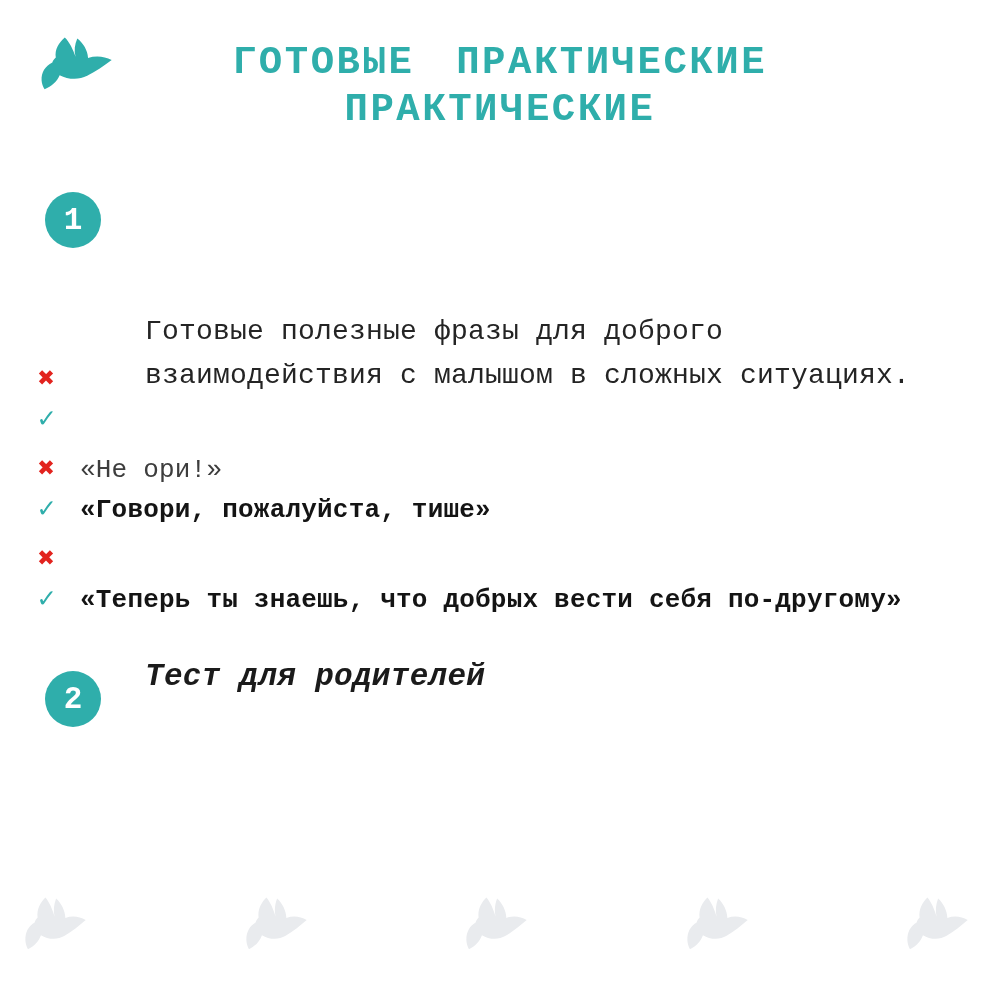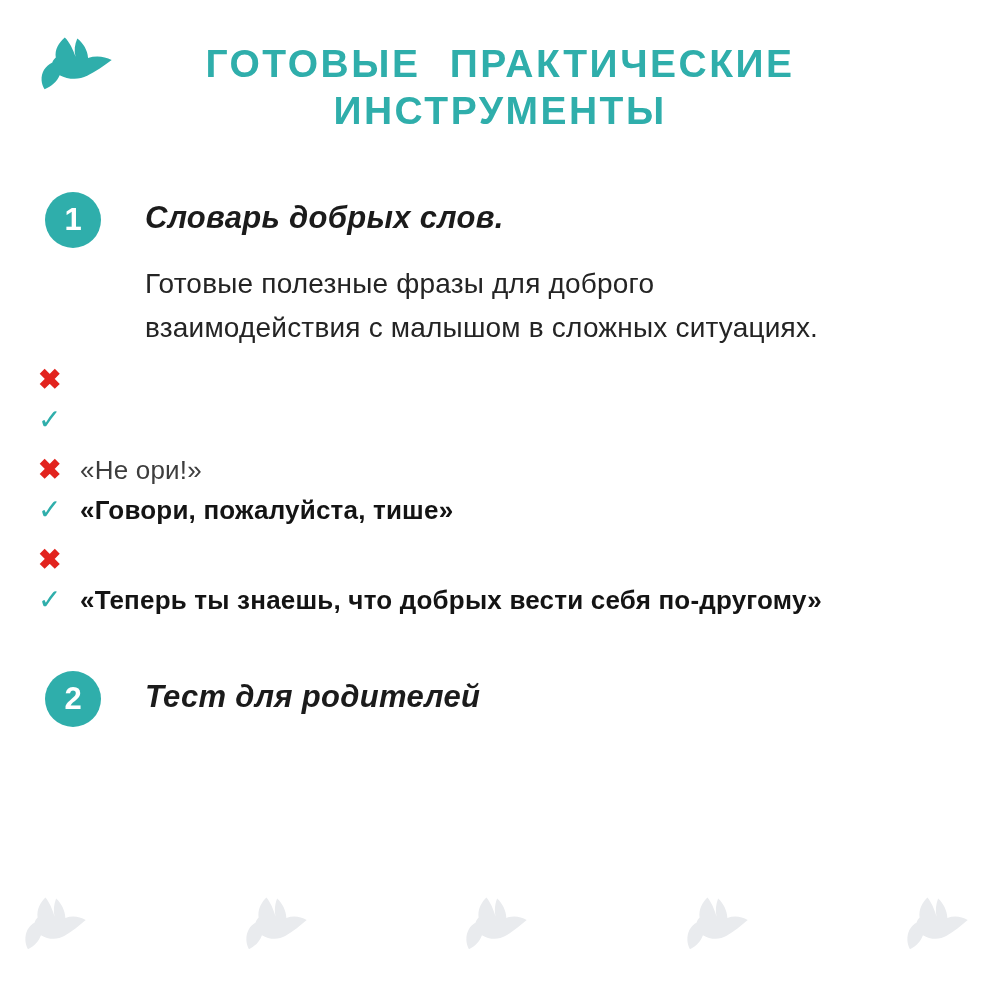--- a/index.html
+++ b/index.html
@@ -10,21 +10,21 @@
     --watermark: #E9EBEE;
   }
   * { margin: 0; padding: 0; box-sizing: border-box; }
   html, body { background: #ffffff; }
   .canvas {
     position: relative;
     width: 1000px;
     height: 1000px;
     background: #ffffff;
     overflow: hidden;
-    font-family: Liberation Sans, sans-serif;
+    font-family: Liberation Mono, monospace;
     color: var(--text, #222);
   }
 
   
   .brand-bird {
     position: absolute;
     left: 33px; top: 36px;
     width: 86px; height: 56px;
     color: var(--teal, #2FAEAB);
   }
@@ -61,30 +61,31 @@
   .heading {
     position: absolute;
     left: 145px;
     font-style: italic;
     font-weight: 800;
     font-size: 31px;
     color: #1b1b1b;
     letter-spacing: 0.3px;
   }
   .heading.h1 { top: 200px; }
-  .heading.h2 { top: 679px; }
+  .heading.h2 { top: 659px; }
 
   .desc {
     position: absolute;
     left: 145px;
     font-size: 28px;
     line-height: 44px;
     color: #242424;
     white-space: pre-line;
     letter-spacing: 0.2px;
+    margin-top: 48px;
   }
   .desc.d1 { top: 262px; }
   .desc.d2 { top: 740px; }
 
   
   .pairs {
     position: absolute;
     left: 38px; top: 363px;
     right: 30px;
   }
@@ -145,25 +146,24 @@
     <path fill="currentColor" d="M37 2 C30 9 25 19 26.5 30 C24.5 32 23 34.5 22.5 37
       C14 42 9.5 51 10 62 C10.2 66.5 11.5 70.5 13.5 74
       C21.5 70 28 63.5 31 54.5 C40.5 60.5 53 61.5 63 55.5
       C73 49.5 82.5 41.5 91.5 33.5 C83 28 73 27 64 30.5
       C63.5 20 58.5 10 51.5 3.5 C48.5 11.5 47.5 20.5 49.5 29
       C46.5 18.5 42.5 8.5 37 2 Z"></path>
   </svg>
 
   <h1 class="title">
     <span>ГОТОВЫЕ ПРАКТИЧЕСКИЕ</span>
-    <span>ИНСТРУМЕНТЫ</span>
+    <span>ПРАКТИЧЕСКИЕ</span>
   </h1>
 
   <div class="badge b1">1</div>
-  <h2 class="heading h1">Словарь добрых слов.</h2>
   <p class="desc d1">Готовые полезные фразы для доброго
 взаимодействия с малышом в сложных ситуациях.</p>
 
   <div class="pairs">
 
     <div class="pair">
       <div class="line wrong">
         <span class="glyph">✖</span>
       </div>
       <div class="line right">

